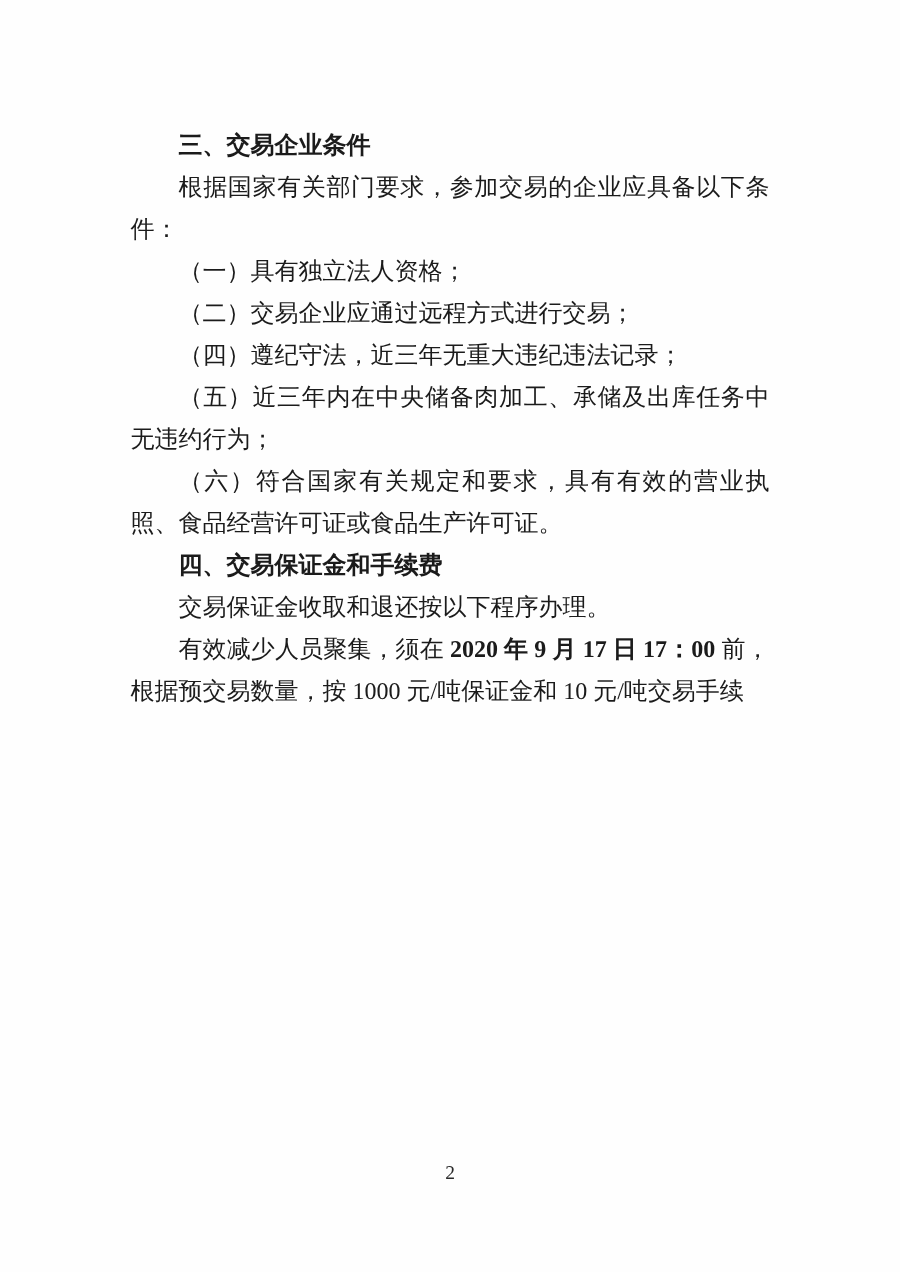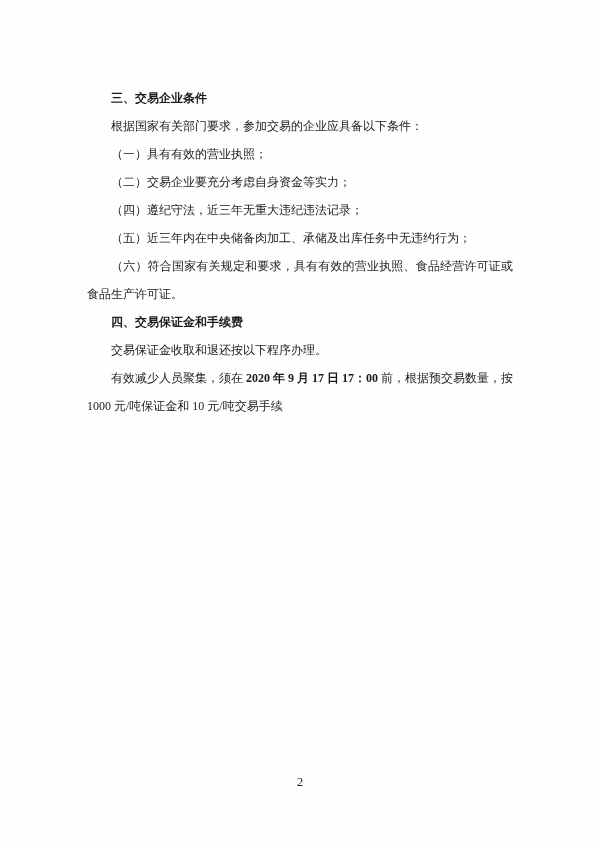--- a/index.html
+++ b/index.html
@@ -17,21 +17,21 @@
   }
   .content {
     position: absolute;
     left: 87px;
     top: 84px;
     width: 426px;
   }
   .para {
     margin: 0;
     font-family: "Liberation Serif", "DejaVu Serif", serif;
-    font-size: 12px;
+    font-size: 16px;
     line-height: 28px;
     text-align: justify;
     text-justify: inter-character;
     text-indent: 2em;
     color: #1b1b1b;
     word-break: break-all;
   }
   .heading {
     font-family: "Liberation Sans", "DejaVu Sans", sans-serif;
     font-weight: 700;
@@ -51,22 +51,22 @@
     color: #2a2a2a;
   }
 </style>
 </head>
 <body>
 
 <div class="page">
   <div class="content">
       <p class="para heading"><span class="run-bold">三、交易企业条件</span></p>
       <p class="para"><span>根据国家有关部门要求，参加交易的企业应具备以下条件：</span></p>
-      <p class="para"><span>（一）具有有效的营业执照；</span></p>
-      <p class="para"><span>（二）交易企业要充分考虑自身资金等实力；</span></p>
+      <p class="para"><span>（一）具有独立法人资格；</span></p>
+      <p class="para"><span>（二）交易企业应通过远程方式进行交易；</span></p>
       <p class="para"><span>（四）遵纪守法，近三年无重大违纪违法记录；</span></p>
       <p class="para"><span>（五）近三年内在中央储备肉加工、承储及出库任务中无违约行为；</span></p>
       <p class="para"><span>（六）符合国家有关规定和要求，具有有效的营业执照、食品经营许可证或食品生产许可证。</span></p>
       <p class="para heading"><span class="run-bold">四、交易保证金和手续费</span></p>
       <p class="para"><span>交易保证金收取和退还按以下程序办理。</span></p>
       <p class="para"><span>有效减少人员聚集，须在 </span><span class="run-bold">2020 年 9 月 17 日 17：00</span><span> 前，根据预交易数量，按 1000 元/吨保证金和 10 元/吨交易手续</span></p>
     </div>
   <div class="page-number">2</div>
 </div>
 

